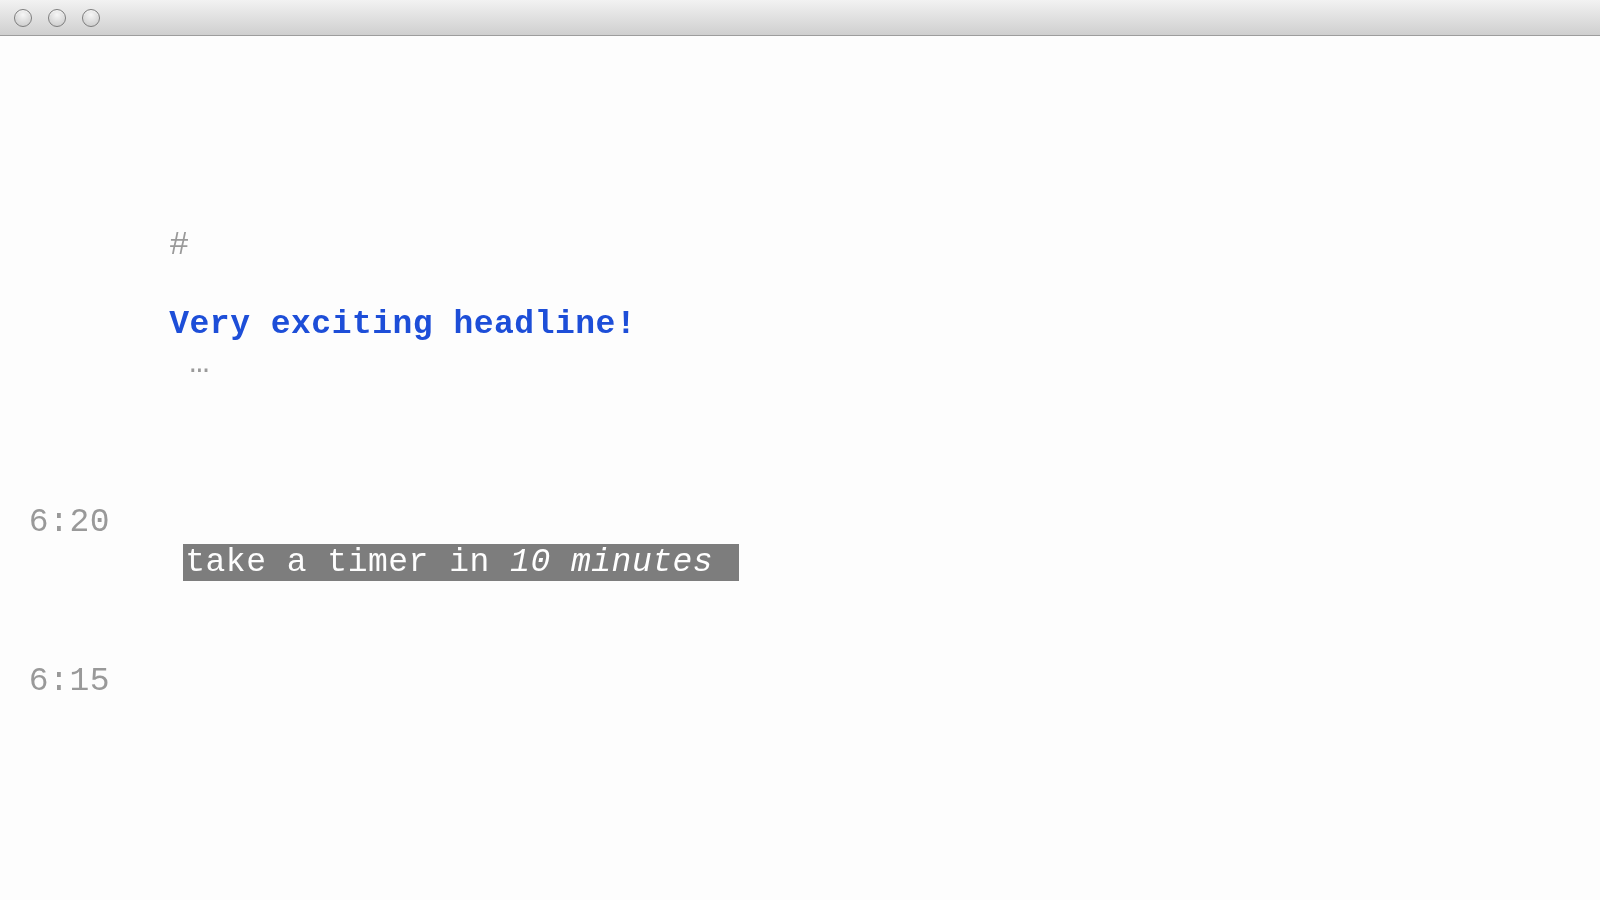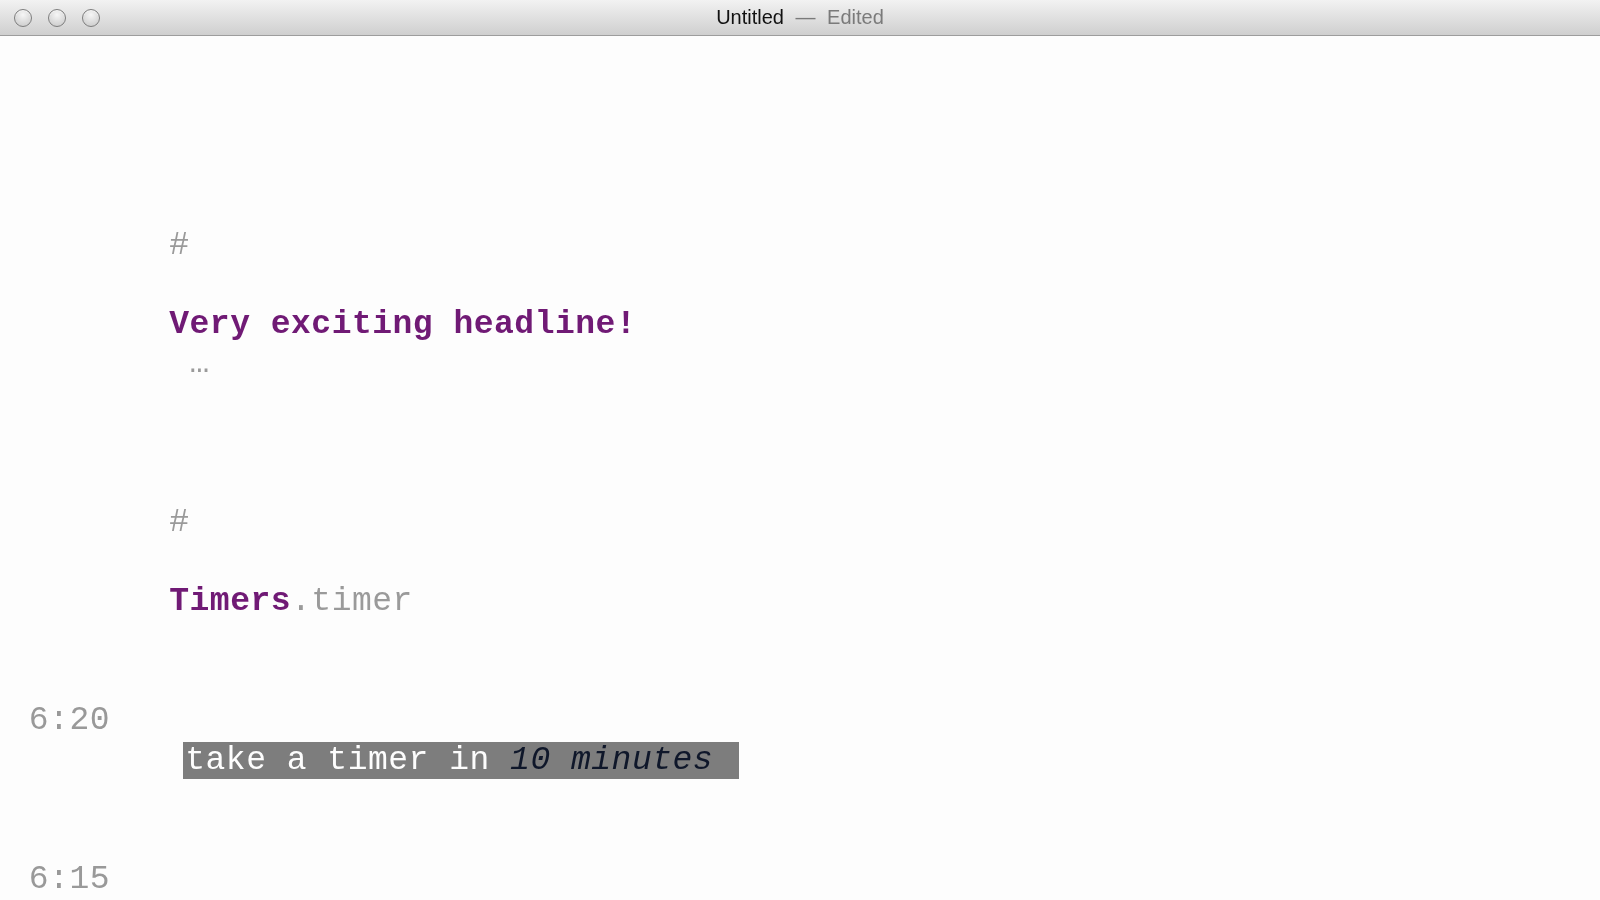--- a/index.html
+++ b/index.html
@@ -65,64 +65,54 @@
     min-height: 40px;
   }
   .gutter {
     position: absolute;
     left: 18px;
     width: 92px;
     text-align: right;
     color: #999;
   }
   .hash, .dim { color: #9a9a9a; }
-  .black { color: #701a75; }
+  .black { color: #1d4ed8; }
   .bold  { font-weight: bold; }
   .italic{ font-style: italic; }
 
   .hl {
     background: #7d7d7d;
     color: #fdfdfd;
     padding: 0 6px 0 2px;
   }
-  .hl .italic { color: #0f172a; font-style: italic; }
+  .hl .italic { color: #ffffff; font-style: italic; }
   .blank   { height: 40px; }
 </style>
 </head>
 <body>
 
 <div class="titlebar">
   <div class="traffic-lights">
     <div class="traffic-dot"></div>
     <div class="traffic-dot"></div>
     <div class="traffic-dot"></div>
-  </div>
-  <div class="titlebar-title">
-    <span class="doc-name">Untitled</span>
-    <span class="dash">—</span>
-    <span class="edited">Edited</span>
   </div>
 </div>
 
 <div class="editor">
 
   <div class="line">
     <span class="hash">#</span>
     <span> </span>
     <span class="black bold">Very exciting headline!</span>
     <span class="dim"> </span><span class="dim">…</span>
   </div>
 
   <div class="line blank"></div>
 
-  <div class="line">
-    <span class="hash">#</span>
-    <span> </span>
-    <span class="black bold">Timers</span><span class="dim">.timer</span>
-  </div>
 
   <div class="line" style="padding-left:102px">
     <span class="gutter">6:20</span>
     <span class="hl"><span>take a timer in </span><span class="italic">10 minutes</span> </span>
   </div>
 
   <div class="line" style="padding-left:130px">
     <span class="gutter">6:15</span>
     
   </div>

